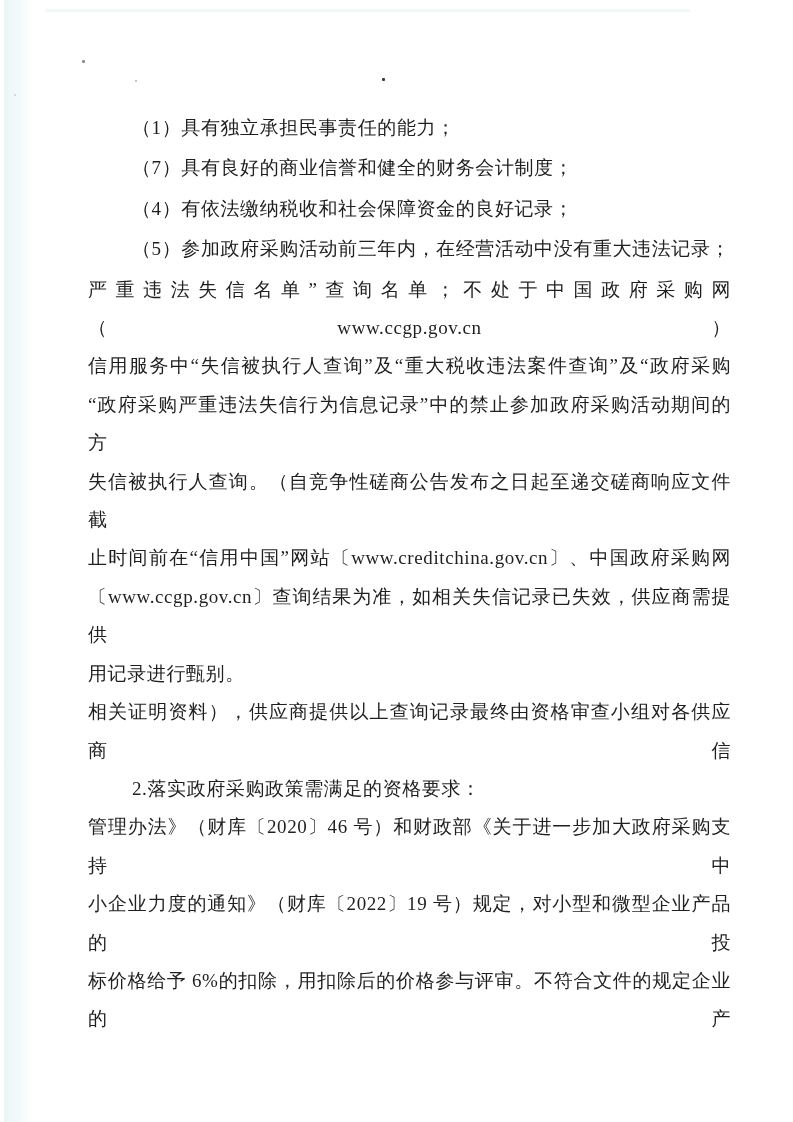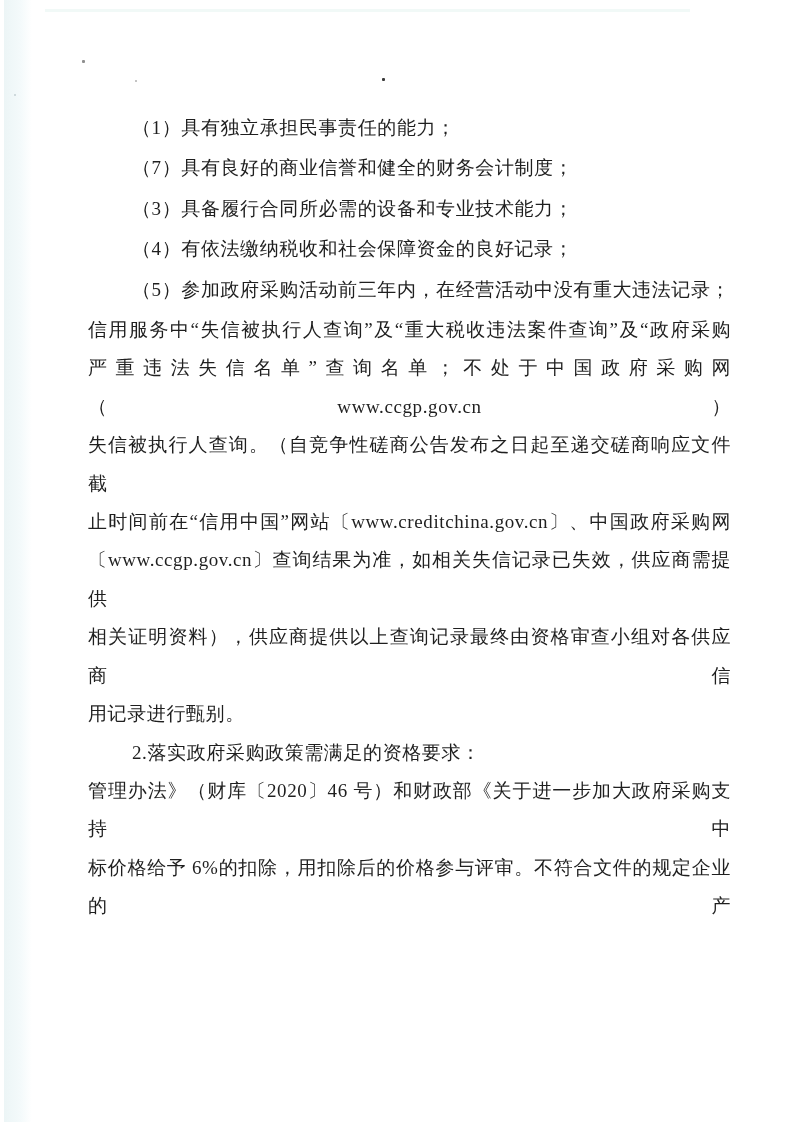--- a/index.html
+++ b/index.html
@@ -76,28 +76,29 @@
   <div class="edge-strip"></div>
   <div class="top-artifact"></div>
   <div class="speck s1"></div>
   <div class="speck s2"></div>
   <div class="speck s3"></div>
   <div class="speck s4"></div>
 
   <div class="textblock">
     <div class="ln indent item">（1）具有独立承担民事责任的能力；</div>
     <div class="ln indent item">（7）具有良好的商业信誉和健全的财务会计制度；</div>
-    <div class="ln indent item">（3）具备履行合同所必需的设备和专业技术能力；</div>
     <div class="ln indent item">（4）有依法缴纳税收和社会保障资金的良好记录；</div>
     <div class="ln indent item">（5）参加政府采购活动前三年内，在经营活动中没有重大违法记录；</div>
+    <div class="ln just">严重违法失信名单”查询名单；不处于中国政府采购网（www.ccgp.gov.cn）</div>
     <div class="ln just">信用服务中“失信被执行人查询”及“重大税收违法案件查询”及“政府采购</div>
-    <div class="ln just">严重违法失信名单”查询名单；不处于中国政府采购网（www.ccgp.gov.cn）</div>
+    <div class="ln just">“政府采购严重违法失信行为信息记录”中的禁止参加政府采购活动期间的方</div>
     <div class="ln just">失信被执行人查询。（自竞争性磋商公告发布之日起至递交磋商响应文件截</div>
     <div class="ln just">止时间前在“信用中国”网站〔www.creditchina.gov.cn〕、中国政府采购网</div>
     <div class="ln just">〔www.ccgp.gov.cn〕查询结果为准，如相关失信记录已失效，供应商需提供</div>
+    <div class="ln">用记录进行甄别。</div>
     <div class="ln just">相关证明资料），供应商提供以上查询记录最终由资格审查小组对各供应商信</div>
-    <div class="ln">用记录进行甄别。</div>
     <div class="ln indent">2.落实政府采购政策需满足的资格要求：</div>
     <div class="ln just">管理办法》（财库〔2020〕46 号）和财政部《关于进一步加大政府采购支持中</div>
+    <div class="ln just">小企业力度的通知》（财库〔2022〕19 号）规定，对小型和微型企业产品的投</div>
     <div class="ln just">标价格给予 6%的扣除，用扣除后的价格参与评审。不符合文件的规定企业的产</div>
 
   </div>
 </div>
 
 </body></html>

